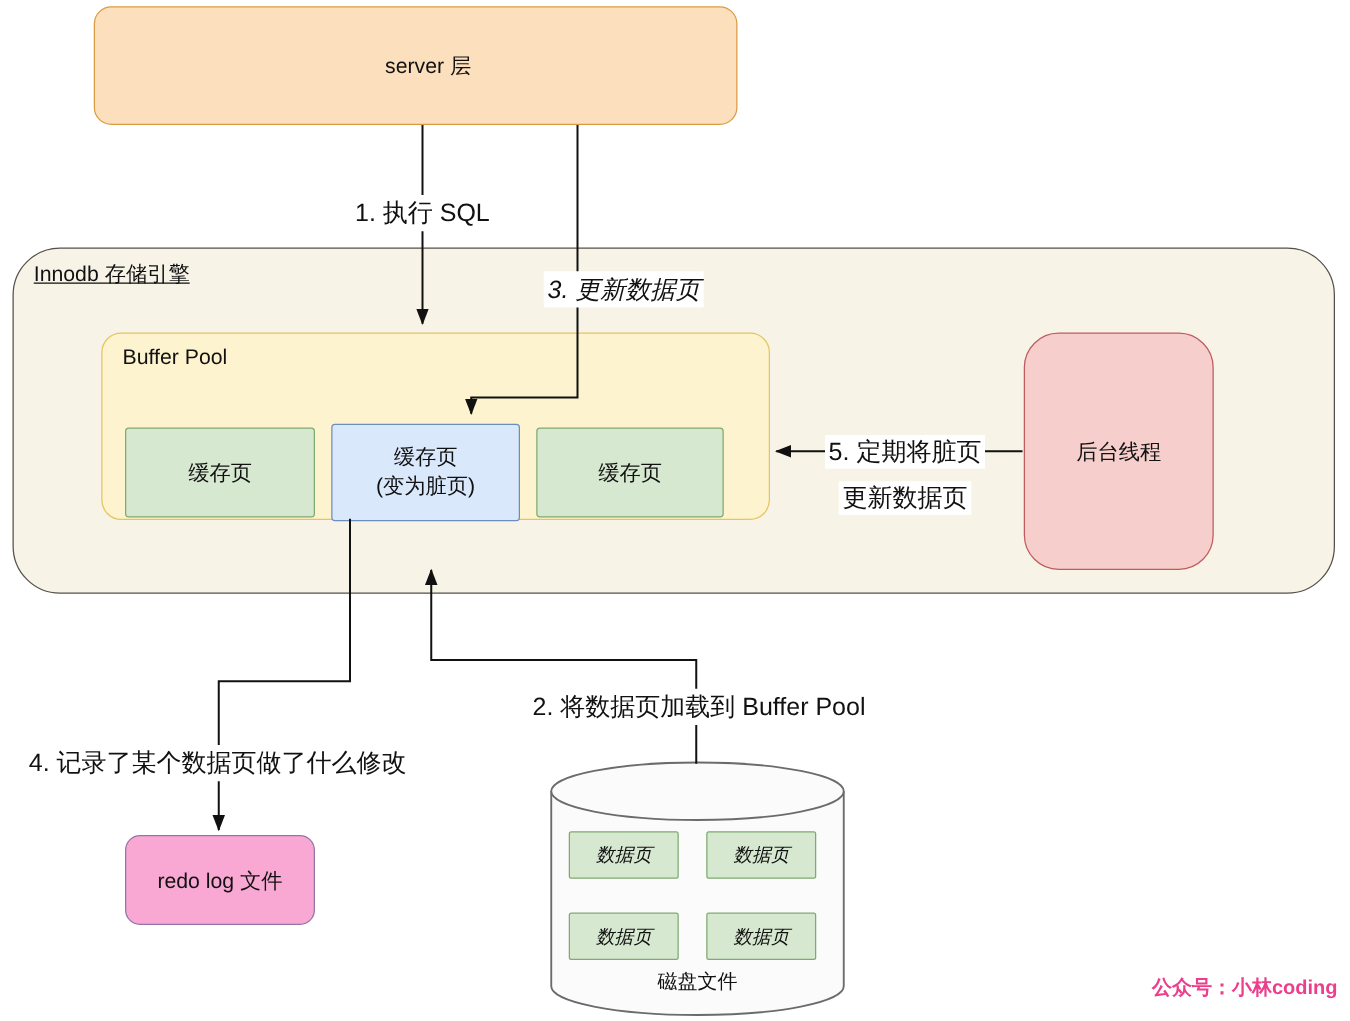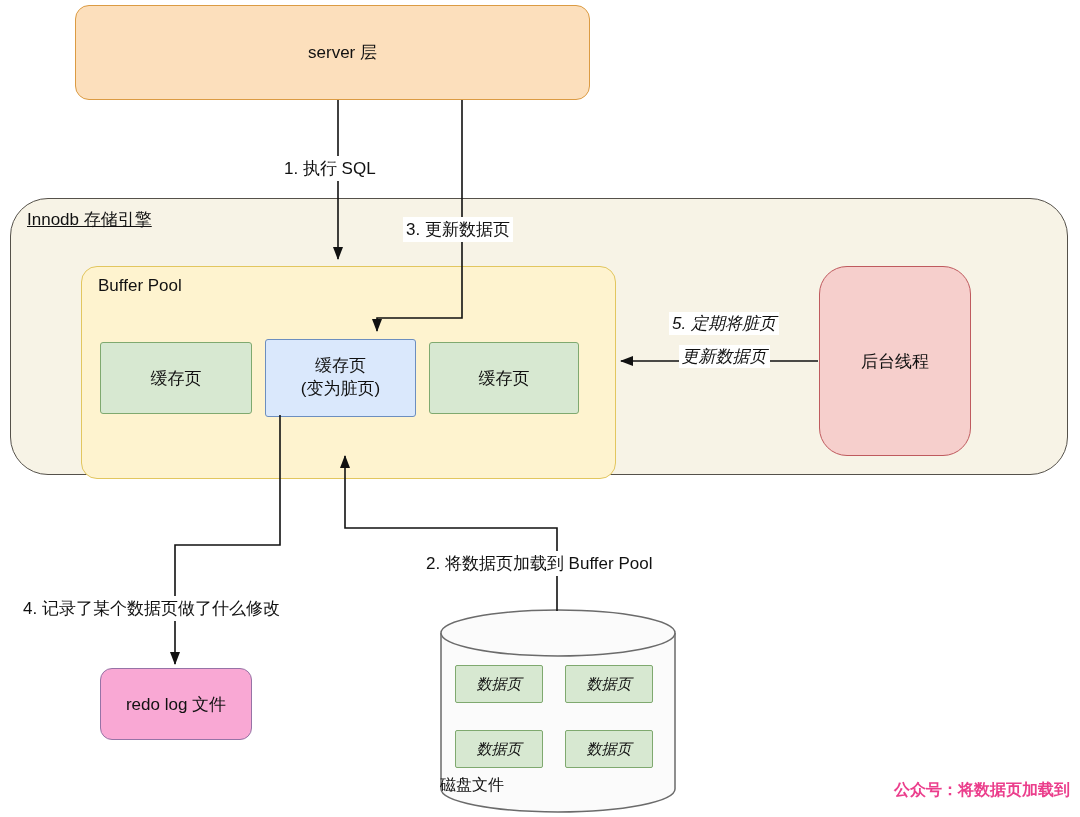--- a/index.html
+++ b/index.html
@@ -30,21 +30,21 @@
   }
   .innodb {
     left: 10px; top: 198px; width: 1058px; height: 277px;
     background: #F7F3E6; border: 1.5px solid #55514A; border-radius: 38px;
     z-index: 1;
   }
   .innodb-label {
     position: absolute; left: 16px; top: 9px; font-size: 17px; text-decoration: underline;
   }
   .bufferpool {
-    position: absolute; left: 70px; top: 67px; width: 535px; height: 213px;
+    position: absolute; left: 70px; top: 67px; width: 535px; height: 150px;
     background: #FEF3CF; border: 1px solid #E2C65F; border-radius: 16px;
   }
   .bp-label {
     position: absolute; left: 16px; top: 9px; font-size: 17px;
   }
   .cache {
     position: absolute;
     background: #D7E8D1; border: 1px solid #7FA96F; border-radius: 3px;
     display: flex; align-items: center; justify-content: center;
     font-size: 17px; text-align: center;
@@ -72,38 +72,38 @@
     background: #D7E8D1; border: 1px solid #7FA96F; border-radius: 2px;
     display: flex; align-items: center; justify-content: center;
     font-size: 15px; z-index: 3; font-style: italic;
   }
   .dp1 { left: 455px; top: 665px; }
   .dp2 { left: 565px; top: 665px; }
   .dp3 { left: 455px; top: 730px; }
   .dp4 { left: 565px; top: 730px; }
   .disk-label {
     position: absolute; left: 440px; top: 775px; width: 236px;
-    font-size: 16px; z-index: 3;
+    text-align: center; font-size: 16px; z-index: 3;
   }
   .connectors {
     position: absolute; left: 0; top: 0; z-index: 10; pointer-events: none;
   }
   .conn { fill: none; stroke: #111; stroke-width: 1.6px; }
   .slabel {
-    position: absolute; background: #ffffff; font-size: 17px;
+    position: absolute; background: #ffffff; font-size: 20px;
     padding: 1px 3px; z-index: 11; white-space: nowrap;
   }
   .s1 { left: 281px; top: 156px; }
-  .s3 { left: 403px; top: 217px; }
+  .s3 { left: 435px; top: 217px; font-style: italic; }
   .s2 { left: 423px; top: 551px; }
   .s4 { left: 20px;  top: 596px; }
   .s5 {
-    left: 645px; top: 312px; width: 158px;
+    left: 645px; top: 348px; width: 158px;
     background: transparent; padding: 0;
-    display: flex; flex-direction: column; align-items: center; row-gap: 10px; font-style: italic;
+    display: flex; flex-direction: column; align-items: center; row-gap: 10px;
   }
   .s5 span { background: #ffffff; padding: 0 3px; }
   .watermark {
     position: absolute; right: 10px; top: 780px;
     color: #EB3E8C; font-size: 16px; font-weight: bold; z-index: 11;
   }
 </style>
 </head>
 <body>
 
@@ -163,15 +163,15 @@
 
   <div class="slabel s1">1. 执行 SQL</div>
   <div class="slabel s3">3. 更新数据页</div>
   <div class="slabel s2">2. 将数据页加载到 Buffer Pool</div>
   <div class="slabel s4">4. 记录了某个数据页做了什么修改</div>
   <div class="slabel s5">
     <span>5. 定期将脏页</span>
     <span>更新数据页</span>
   </div>
 
-  <div class="watermark">公众号：将数据页加载到</div>
+  <div class="watermark">公众号：小林coding</div>
 
 </div>
 
 </body></html>

